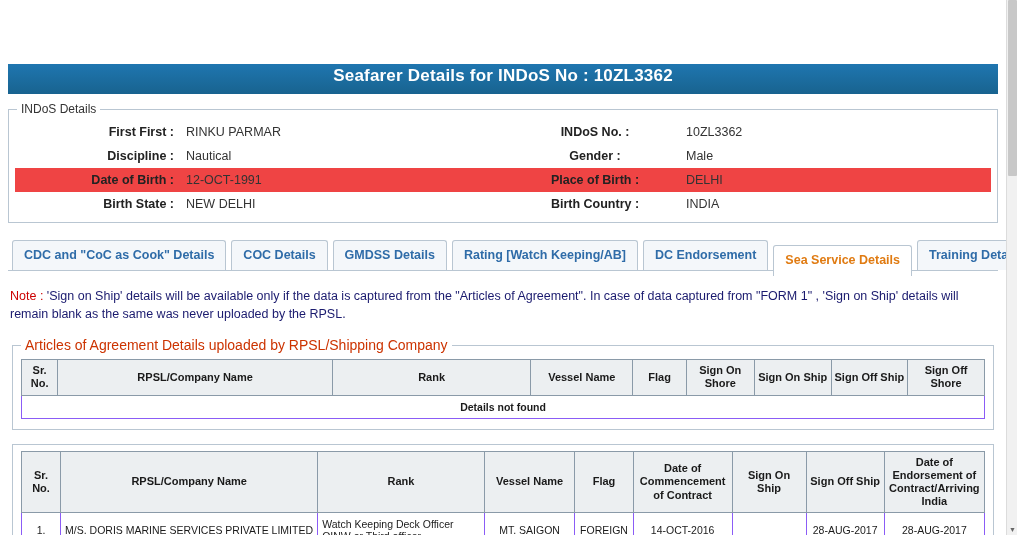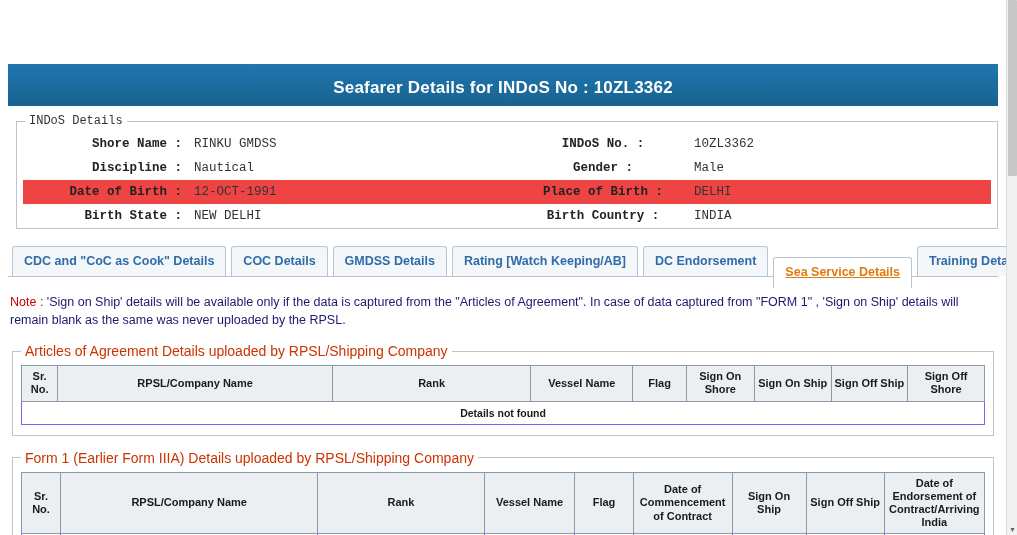--- a/index.html
+++ b/index.html
@@ -47,29 +47,28 @@
   }
 
   .title-bar {
     margin-top: 64px;
     background: #1a6ea8;
     background: linear-gradient(#1f76b0, #18638f);
     color: #ffffff;
     text-align: center;
     font-weight: bold;
     font-size: 17px;
-    padding: 14px 0 8px 0;
+    padding: 2px 0 8px 0;
     letter-spacing: 0.2px;
   }
 
   fieldset.panel {
     border: 1px solid #b9c6d2;
-    margin: 8px 0 0 8px;
-    padding: 4px 6px 0 6px;
-    font-family: Liberation Mono, monospace;
+    margin: 8px 0 0 0;
+    padding: 4px 6px 6px 6px;
   }
   fieldset.panel > legend {
     font-size: 12px;
     color: #333;
     padding: 0 4px;
     margin-left: 2px;
   }
 
   table.details {
     width: 100%;
@@ -124,23 +123,22 @@
     padding: 7px 11px 8px 11px;
     border-radius: 3px 3px 0 0;
     white-space: nowrap;
     cursor: pointer;
   }
   .tab.active {
     background: #ffffff;
     color: #e07b12;
     border-color: #b9c6d2;
     position: relative;
-    top: 12px;
+    top: 6px;
     padding-bottom: 9px;
-    text-decoration: underline;
   }
 
   .note {
     margin: 16px 2px 0 2px;
     font-size: 12.5px;
     font-weight: normal;
     color: #1a1a6e;
     line-height: 1.45;
   }
   .note .red { color: #cc0000; }
@@ -194,22 +192,22 @@
 <div class="page">
   <div class="content">
 
     <div class="title-bar">Seafarer Details for INDoS No : 10ZL3362</div>
 
     <fieldset class="panel">
       <legend>INDoS Details</legend>
       <table class="details">
         <tbody>
           <tr>
-            <td class="lbl">Shore Name :</td>
-            <td class="val">RINKU GMDSS</td>
+            <td class="lbl">First First :</td>
+            <td class="val">RINKU PARMAR</td>
             <td class="lbl2">INDoS No. :</td>
             <td class="val2">10ZL3362</td>
           </tr>
           <tr>
             <td class="lbl">Discipline :</td>
             <td class="val">Nautical</td>
             <td class="lbl2">Gender :</td>
             <td class="val2">Male</td>
           </tr>
           <tr class="alt">
@@ -260,21 +258,20 @@
         </thead>
         <tbody>
           <tr>
             <td class="notfound" colspan="9">Details not found</td>
           </tr>
         </tbody>
       </table>
     </fieldset>
 
     <fieldset class="section">
-      <legend>Form 1 (Earlier Form IIIA) Details uploaded by RPSL/Shipping Company</legend>
       <table class="grid">
         <thead>
           <tr>
             <th style="width:38px">Sr. No.</th>
             <th style="width:250px">RPSL/Company Name</th>
             <th style="width:162px">Rank</th>
             <th style="width:88px">Vessel Name</th>
             <th style="width:50px">Flag</th>
             <th style="width:96px">Date of Commencement of Contract</th>
             <th style="width:72px">Sign On Ship</th>

